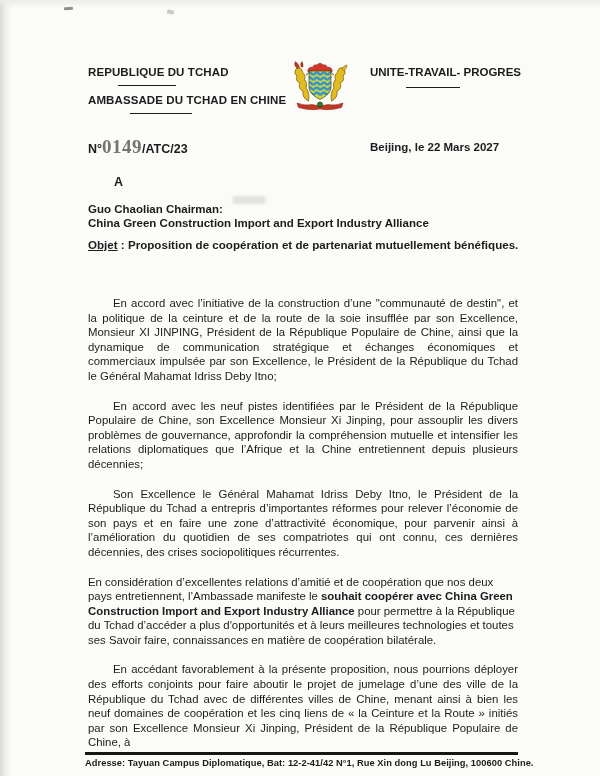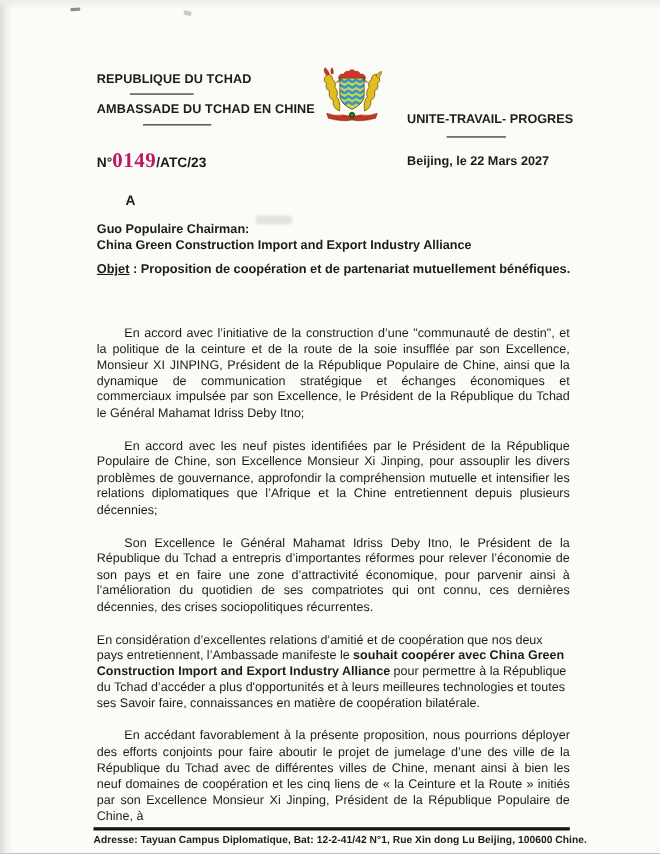--- a/index.html
+++ b/index.html
@@ -27,21 +27,21 @@
   .scan-mark { position:absolute; background:#8d8d8d; border-radius:1px; }
   .mark1 { left:64px; top:7px; width:9px; height:3px; transform:rotate(-4deg); }
   .mark2 { left:167px; top:10px; width:7px; height:4px; opacity:.45; transform:rotate(12deg); }
   .smudge { position:absolute; left:232px; top:196px; width:34px; height:8px;
     background:#e3e3e0; border-radius:4px; filter:blur(1px); }
 
   
   .hdr-left { position:absolute; left:88px; top:66px; font-weight:700; font-size:11.5px; letter-spacing:.1px; }
   .hdr-left .rule1 { width:58px; height:0; border-top:1.7px solid #1c1c1e; margin:7px 0 8px 30px; }
   .hdr-left .rule2 { width:62px; height:0; border-top:1.7px solid #1c1c1e; margin:7px 0 0 42px; }
-  .hdr-right { position:absolute; left:370px; top:66px; font-weight:700; font-size:11.5px;margin-top:37px; }
+  .hdr-right { position:absolute; left:370px; top:66px; font-weight:700; font-size:11.5px; }
   .hdr-right .rule3 { width:54px; height:0; border-top:1.7px solid #1c1c1e; margin:9px 0 0 36px; }
   .emblem { position:absolute; left:286px; top:60px; width:68px; height:52px; }
 
   
   .ref { position:absolute; left:88px; top:136px; display:flex; align-items:baseline; font-weight:700; font-size:12.5px; }
   .ref .refnum { font-family:"Liberation Serif", serif; font-weight:700; font-size:19px; letter-spacing:.5px; }
   .dateline { position:absolute; left:370px; top:141px; font-weight:700; font-size:11.5px; }
 
   
   .addressee { position:absolute; left:88px; top:175px; font-weight:700; font-size:11.5px; line-height:14.5px; }
@@ -111,29 +111,29 @@
     </svg>
   </div>
 
   <div class="hdr-right">
     <div>UNITE-TRAVAIL- PROGRES</div>
     <div class="rule3"></div>
   </div>
 
   <div class="ref">
     <span>N°</span>
-      <span class="refnum" style="color:#be185d">0149</span>
+      <span class="refnum" style="color:#737373">0149</span>
       <span>/ATC/23</span>
   </div>
 
   <div class="dateline">Beijing, le 22 Mars 2027</div>
 
   <div class="addressee">
     <div class="addr-a">A</div>
-    <div>Guo Populaire Chairman:</div>
+    <div>Guo Chaolian Chairman:</div>
     <div>China Green Construction Import and Export Industry Alliance</div>
   </div>
 
   <div class="subject">
     <span class="objet-label">Objet</span><span> : </span><span>Proposition de coopération et de partenariat mutuellement bénéfiques.</span>
   </div>
 
   <div class="letter-body">
     <p>En accord avec l’initiative de la construction d’une "communauté de destin", et la politique de la ceinture et de la route de la soie insufflée par son Excellence, Monsieur XI JINPING, Président de la République Populaire de Chine, ainsi que la dynamique de communication stratégique et échanges économiques et commerciaux impulsée par son Excellence, le Président de la République du Tchad le Général Mahamat Idriss Deby Itno;</p>
     <p>En accord avec les neuf pistes identifiées par le Président de la République Populaire de Chine, son Excellence Monsieur Xi Jinping, pour assouplir les divers problèmes de gouvernance, approfondir la compréhension mutuelle et intensifier les relations diplomatiques que l’Afrique et la Chine entretiennent depuis plusieurs décennies;</p>

